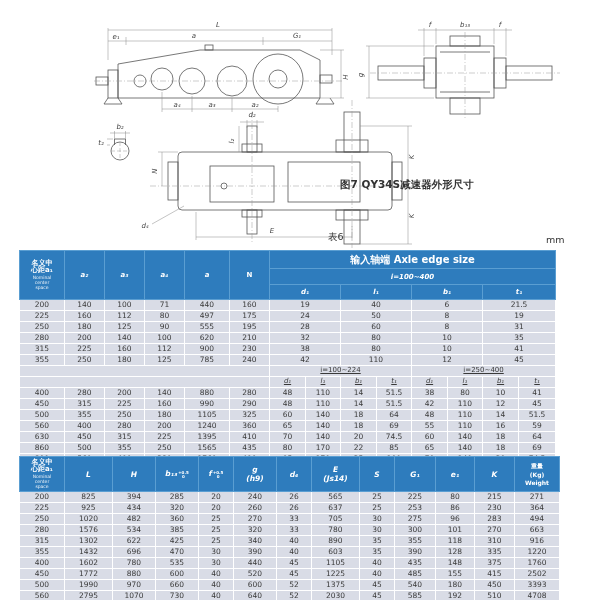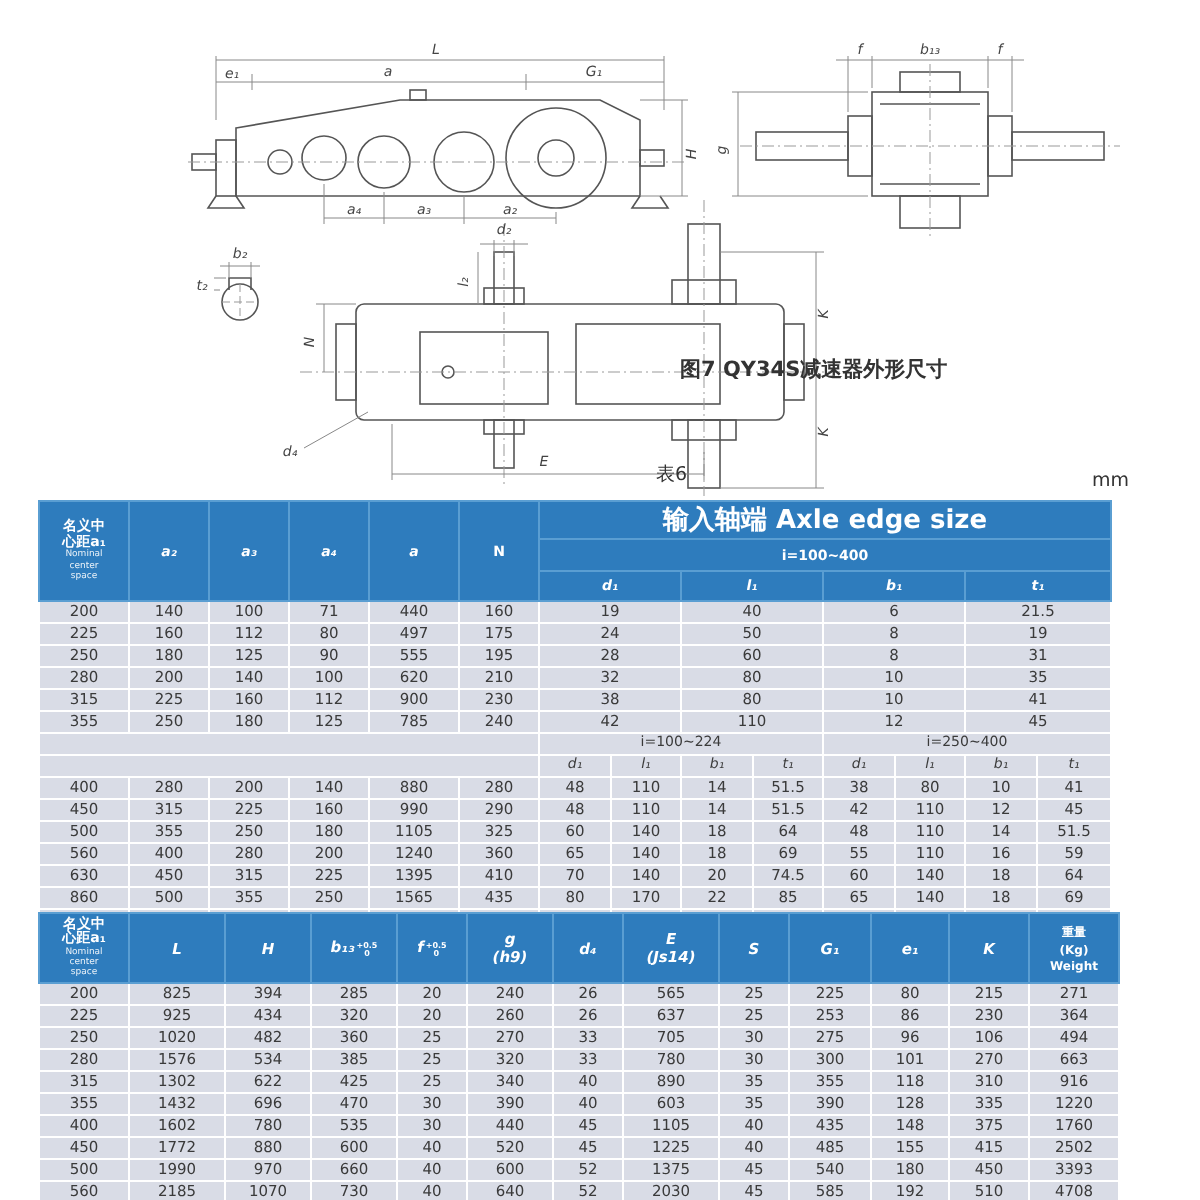--- a/index.html
+++ b/index.html
@@ -9,26 +9,26 @@
   svg text{fill:#444;font-family:"DejaVu Sans","Liberation Sans",sans-serif;}
   .dimlbl{font-size:7px;font-style:italic;}
   .cap-fig{font-size:10.5px;font-weight:bold;fill:#333;font-style:normal;}
   .cap-tab{font-size:9.5px;fill:#333;font-style:normal;}
   table{border-collapse:collapse;table-layout:fixed;position:absolute;left:19px;}
   #t1{top:250px;width:536px;}
   #t2{top:456px;width:536px;}
   th{background:#2e7cbd;color:#fff;font-weight:bold;border:1px solid #5a9ed2;font-size:7px;padding:0;vertical-align:middle;text-align:center;}
   td{background:#d9dce6;color:#3a3a3a;border:1px solid #ffffff;font-size:7.5px;text-align:center;padding:1px 0;height:8px;line-height:1.05;vertical-align:middle;}
   #t1 thead tr:nth-child(1) th{height:17px;}
-  #t1 thead tr:nth-child(2) th{height:15px;}
+  #t1 thead tr:nth-child(2) th{height:15px;font-style:italic;}
   #t1 thead tr:nth-child(3) th{height:14px;}
   .sym{font-style:italic;}
   .fc-cn{font-size:7px;line-height:1.1;white-space:pre-line;}
   .fc-en{font-size:4.5px;line-height:1.15;font-weight:normal;opacity:.9;white-space:pre-line;}
-  .subhead td{font-size:7px;}
+  .subhead td{font-size:7px;text-decoration:underline;}
   .pre{white-space:pre-line;}
   #t2 th{height:34px;}
   .tol{display:inline-flex;flex-direction:column;font-size:4px;line-height:1;vertical-align:middle;margin-left:1px;font-style:normal;}
   .t2h{font-size:7.5px;}
 </style>
 </head>
 <body>
 
 <div id="page">
 
@@ -185,21 +185,21 @@
 心距a₁</div>
           <div class="fc-en">Nominal
 center
 space</div>
         </th>
         <th rowspan="3" class="sym">a₂</th>
         <th rowspan="3" class="sym">a₃</th>
         <th rowspan="3" class="sym">a₄</th>
         <th rowspan="3" class="sym">a</th>
         <th rowspan="3">N</th>
-        <th colspan="8" style="font-size:13px">输入轴端 Axle edge size</th>
+        <th colspan="8" style="font-size:10px">输入轴端 Axle edge size</th>
       </tr>
       <tr>
         <th colspan="8">i=100~400</th>
       </tr>
       <tr>
         <th colspan="2" class="sym">d₁</th>
         <th colspan="2" class="sym">l₁</th>
         <th colspan="2" class="sym">b₁</th>
         <th colspan="2" class="sym">t₁</th>
       </tr>
@@ -497,21 +497,21 @@
           <td>1020</td>
           <td>482</td>
           <td>360</td>
           <td>25</td>
           <td>270</td>
           <td>33</td>
           <td>705</td>
           <td>30</td>
           <td>275</td>
           <td>96</td>
-          <td>106</td>
+          <td>283</td>
           <td>494</td>
         </tr>
         <tr>
           <td>280</td>
           <td>1576</td>
           <td>534</td>
           <td>385</td>
           <td>25</td>
           <td>320</td>
           <td>33</td>
@@ -592,21 +592,21 @@
           <td>52</td>
           <td>1375</td>
           <td>45</td>
           <td>540</td>
           <td>180</td>
           <td>450</td>
           <td>3393</td>
         </tr>
         <tr>
           <td>560</td>
-          <td>2185</td>
+          <td>2795</td>
           <td>1070</td>
           <td>730</td>
           <td>40</td>
           <td>640</td>
           <td>52</td>
           <td>2030</td>
           <td>45</td>
           <td>585</td>
           <td>192</td>
           <td>510</td>

